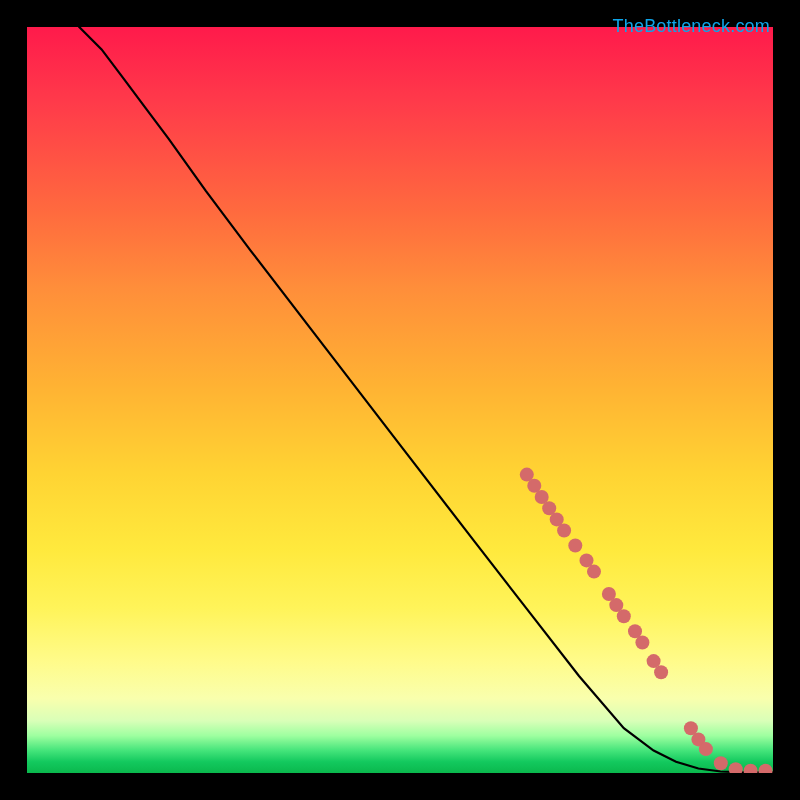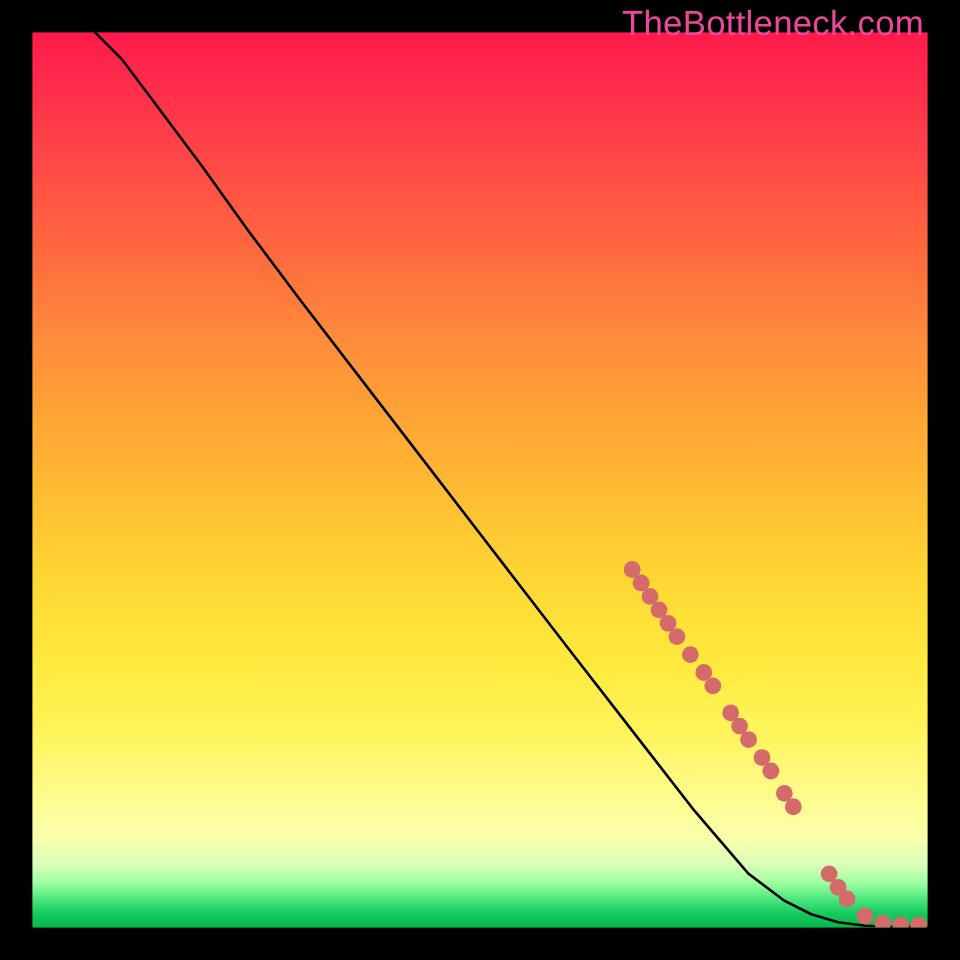--- a/index.html
+++ b/index.html
@@ -38,24 +38,24 @@
       #f9ffad 90%,
       #d9ffb8 93%,
       #9effa0 95%,
       #44e47a 97%,
       #13c95e 98.5%,
       #0ab84d 100%
     );
   }
   .watermark {
     position: absolute;
-    top: 4px;
+    top: 16px;
     right: 30px;
-    color: #ec4899;
-    font-size: 29px;
+    color: #0ea5e9;
+    font-size: 18px;
     font-weight: 500;
     letter-spacing: 0.2px;
     user-select: none;
   }
   svg.curve {
     position: absolute;
     left: 0;
     top: 0;
     width: 746px;
     height: 746px;

